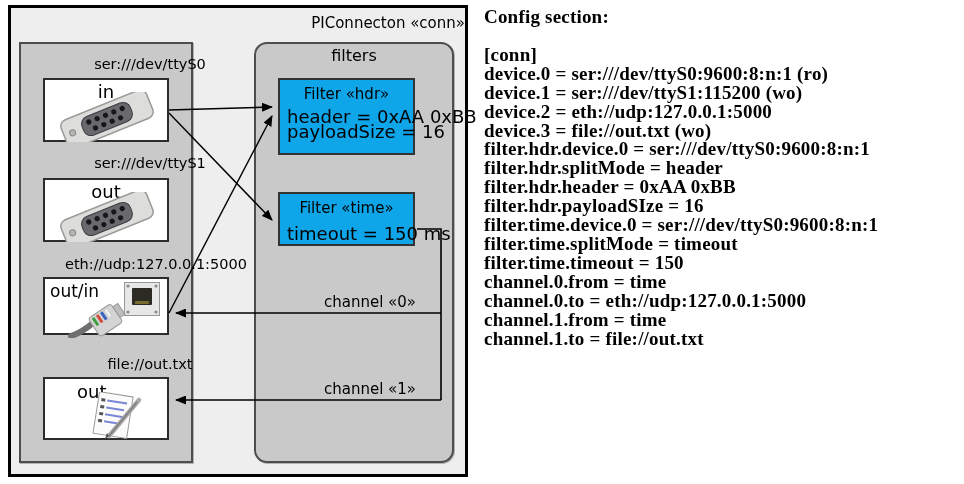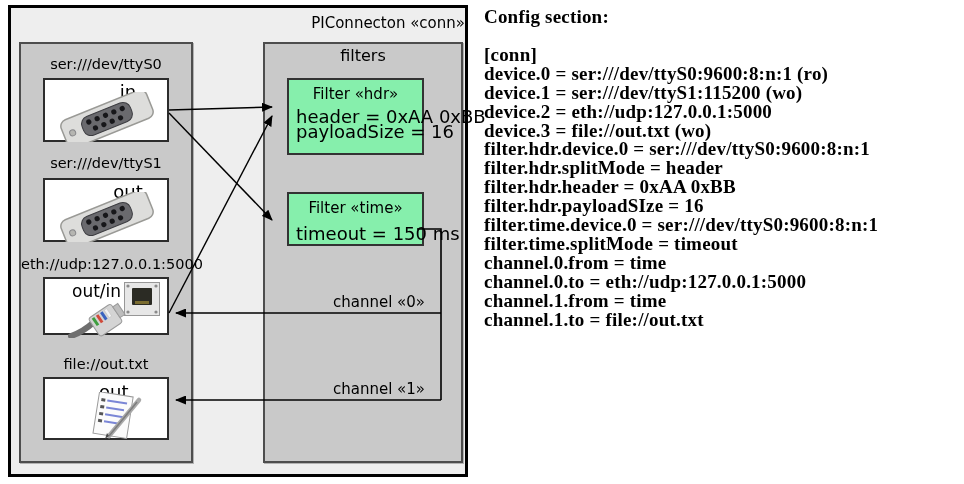--- a/index.html
+++ b/index.html
@@ -8,29 +8,29 @@
 
   
   .diagram{position:absolute;left:0;top:0;width:482px;height:484px;}
   .outer-box{position:absolute;left:8px;top:5px;width:454px;height:466px;
              background:#eeeeee;border:3px solid #000;}
   .outer-title{position:absolute;left:0;top:6px;width:100%;text-align:right;
                font-size:15px;}
   .container{position:absolute;top:34px;height:417px;background:#c9c9c9;
              border:2px solid #4d4d4d;box-shadow:1px 1px 0 rgba(0,0,0,0.25);}
   .devices-container{left:8px;width:170px;}
-  .filters-container{left:252px;width:196px;}
+  .filters-container{left:243px;width:196px;border-radius:13px;}
   .filters-label{position:absolute;left:0;top:2px;width:100%;text-align:center;font-size:16px;}
 
-  .dev-label{position:absolute;left:0;width:100%;text-align:center;font-size:14.5px;white-space:nowrap;}
+  .dev-label{position:absolute;left:0;width:100%;text-align:center;font-size:14.5px;white-space:nowrap;padding-left:44px;}
   .dev-box{position:absolute;left:22px;width:126px;background:#fff;border:2px solid #2c2c2c;box-sizing:border-box;}
-  .port-label{position:absolute;font-size:18px;line-height:18px;margin-left:22px;}
+  .port-label{position:absolute;font-size:18px;line-height:18px;}
   .port-center{left:0;width:100%;text-align:center;top:3px;}
 
-  .filter-box{position:absolute;left:22px;width:137px;background:#86efac;border:2px solid #333;box-sizing:border-box;}
+  .filter-box{position:absolute;left:22px;width:137px;background:#0ea5e9;border:2px solid #333;box-sizing:border-box;}
   .filter-title{position:absolute;left:0;top:5px;width:100%;text-align:center;font-size:15px;}
   .filter-attrs{position:absolute;left:7px;font-size:18px;line-height:14.5px;white-space:nowrap;}
 
   .channel-label{position:absolute;left:0;width:160px;text-align:right;font-size:15px;white-space:nowrap;}
 
   .overlay{position:absolute;left:0;top:0;width:482px;height:484px;pointer-events:none;}
 
   
   .config{position:absolute;left:484px;top:8px;width:480px;
           font-family:Liberation Serif, serif;font-weight:700;
@@ -182,19 +182,20 @@
     <div class="config-line">device.0 = ser:///dev/ttyS0:9600:8:n:1 (ro)</div>
     <div class="config-line">device.1 = ser:///dev/ttyS1:115200 (wo)</div>
     <div class="config-line">device.2 = eth://udp:127.0.0.1:5000</div>
     <div class="config-line">device.3 = file://out.txt (wo)</div>
     <div class="config-line">filter.hdr.device.0 = ser:///dev/ttyS0:9600:8:n:1</div>
     <div class="config-line">filter.hdr.splitMode = header</div>
     <div class="config-line">filter.hdr.header = 0xAA 0xBB</div>
     <div class="config-line">filter.hdr.payloadSIze = 16</div>
     <div class="config-line">filter.time.device.0 = ser:///dev/ttyS0:9600:8:n:1</div>
     <div class="config-line">filter.time.splitMode = timeout</div>
+    <div class="config-line">filter.time.timeout = 150</div>
     <div class="config-line">channel.0.from = time</div>
     <div class="config-line">channel.0.to = eth://udp:127.0.0.1:5000</div>
     <div class="config-line">channel.1.from = time</div>
     <div class="config-line">channel.1.to = file://out.txt</div>
   </div>
 
 </div>
 
 </body></html>

